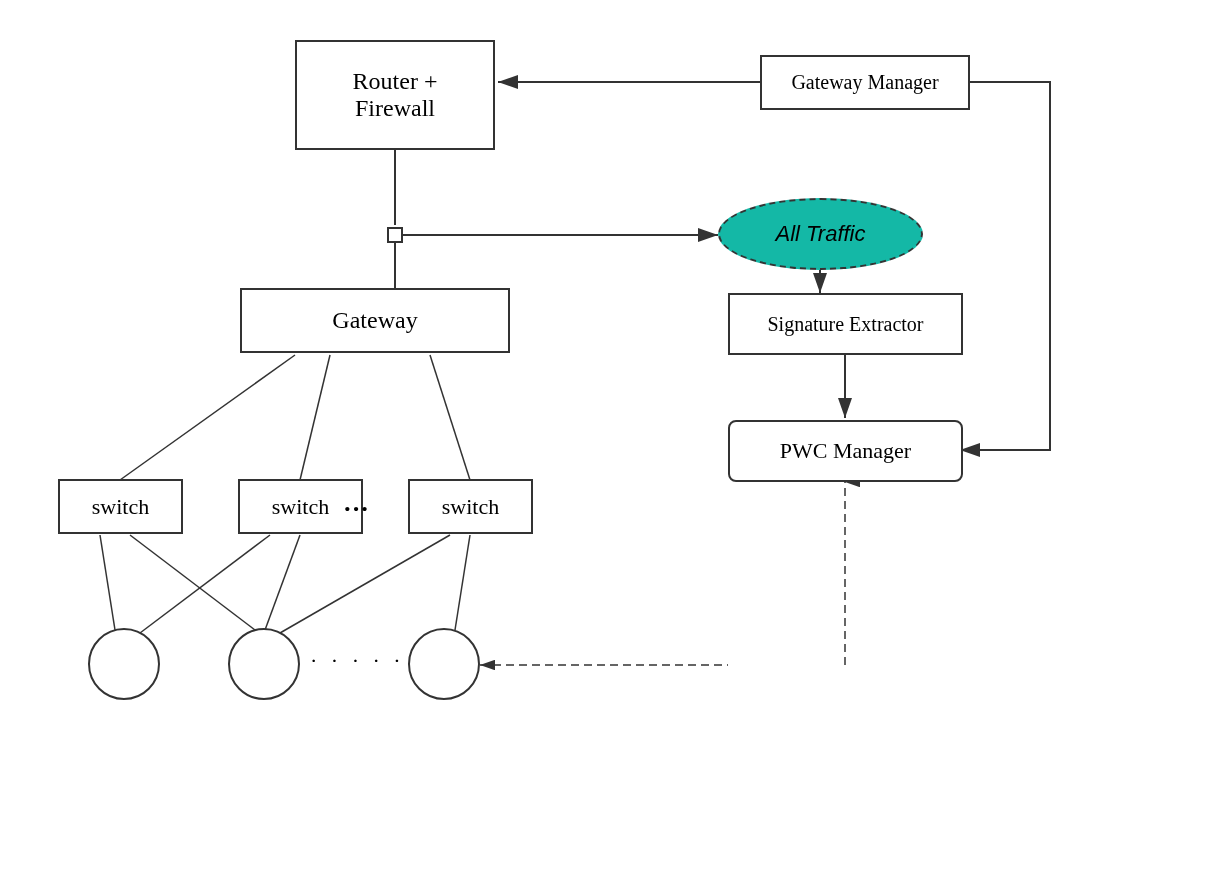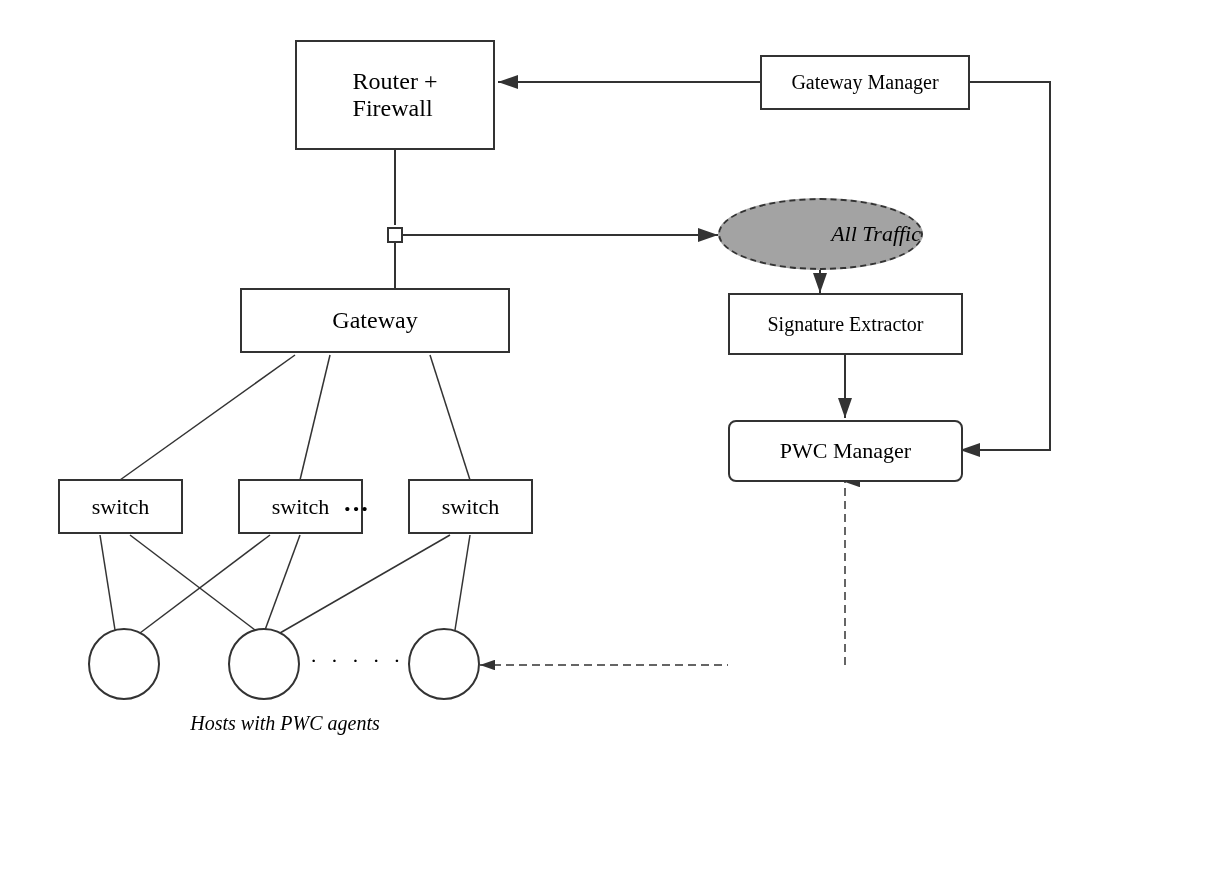--- a/index.html
+++ b/index.html
@@ -16,35 +16,35 @@
       width: 1205px;
       height: 872px;
     }
     .node {
       position: absolute;
       border: 2px solid #333;
       background: #fff;
       display: flex;
       align-items: center;
       justify-content: center;
-      text-align: left;
+      text-align: center;
       font-size: 22px;
       font-family: serif;
     }
     .node-dashed {
       position: absolute;
       border: 2px dashed #333;
-      background: #a3a3a3;
+      background: #14b8a6;
       display: flex;
       align-items: center;
-      justify-content: flex-end;
+      justify-content: center;
       text-align: center;
       font-size: 22px;
       font-style: italic;
-      font-family: Liberation Serif, serif;
+      font-family: Liberation Sans, sans-serif;
       border-radius: 50%;
     }
     .node-circle {
       position: absolute;
       border: 2px solid #333;
       background: #fff;
       border-radius: 50%;
     }
     .label-text {
       position: absolute;
@@ -173,17 +173,14 @@
   </div>
 
   <div class="node-circle" style="left:88px; top:628px; width:72px; height:72px;"></div>
   <div class="node-circle" style="left:228px; top:628px; width:72px; height:72px;"></div>
   <div class="node-circle" style="left:408px; top:628px; width:72px; height:72px;"></div>
 
   <div class="dots" style="left:310px; top:648px; font-size:22px; letter-spacing:4px;">
     <span>· · · · ·</span>
   </div>
 
-  <div class="label-text" style="left:80px; top:712px; width:410px; font-size:20px; font-style:italic;">
-    <span>Hosts with PWC agents</span>
-  </div>
 
 </div>
 
 </body></html>

